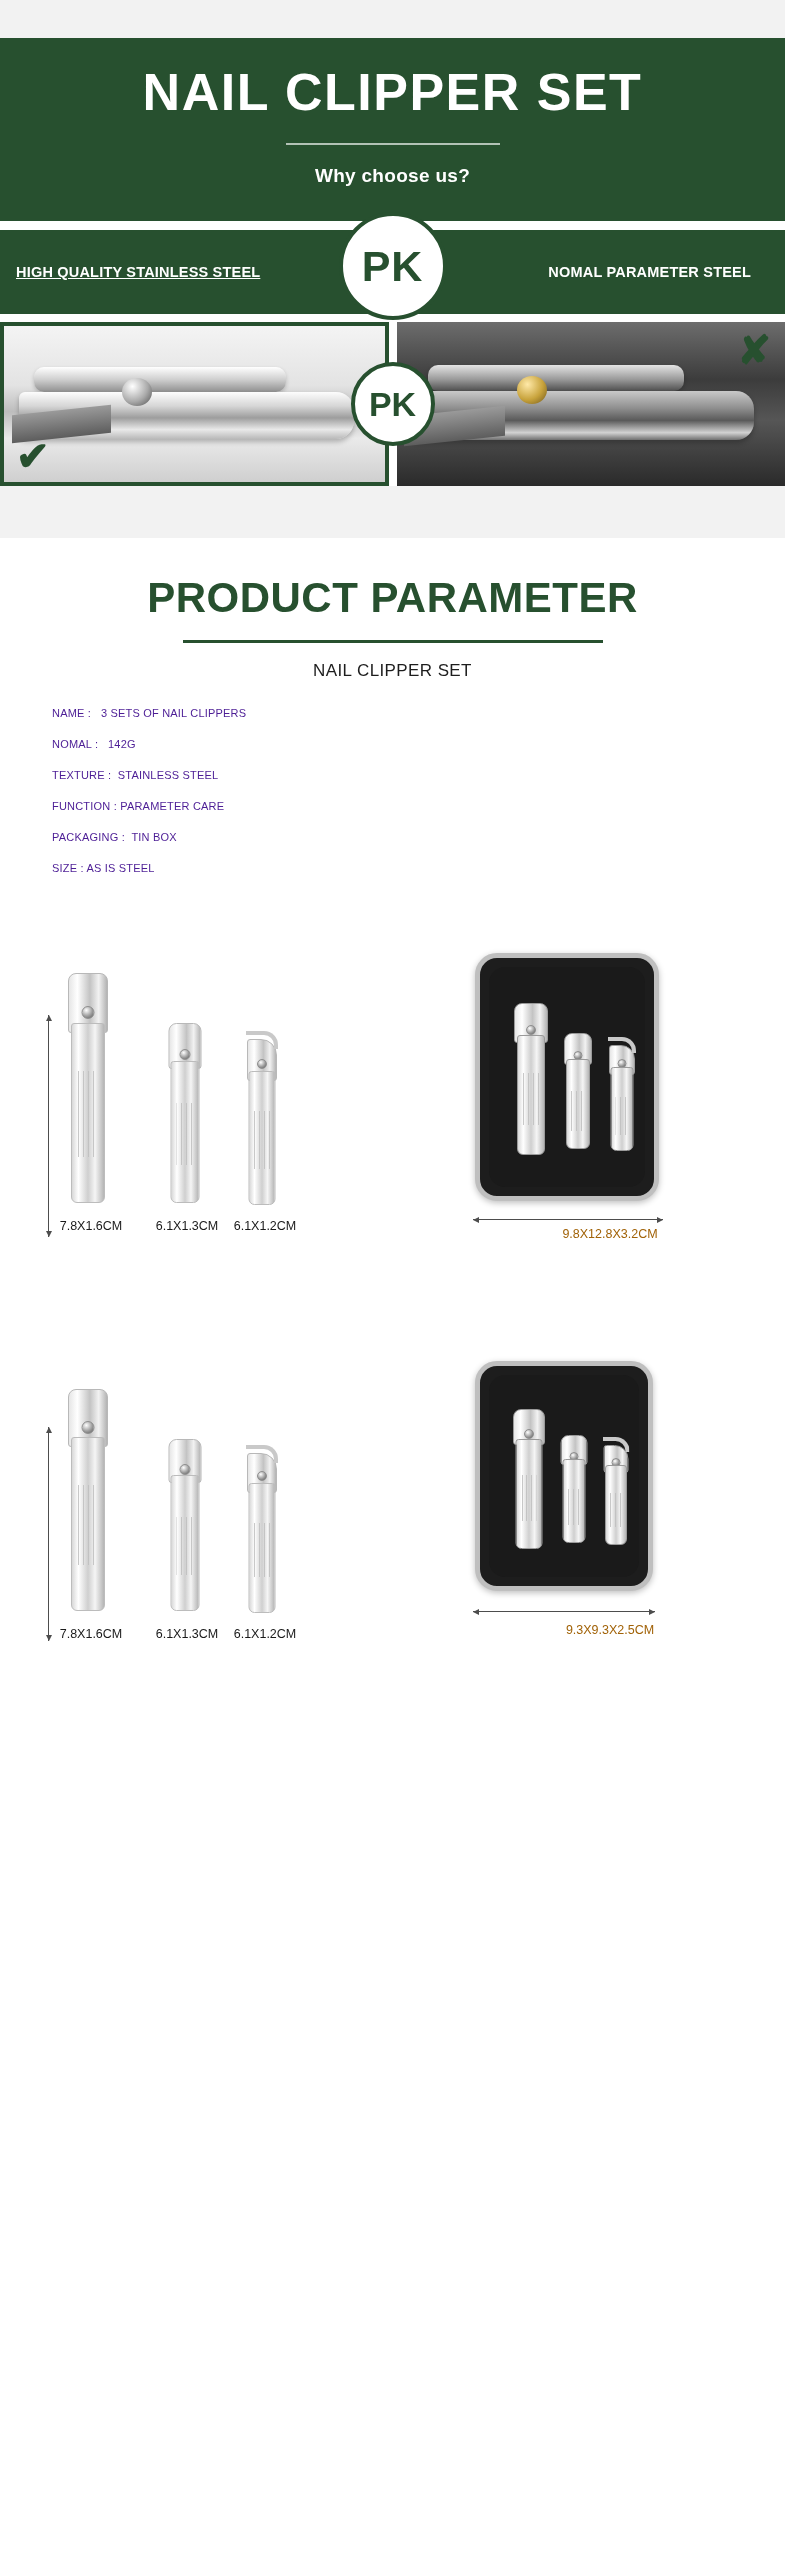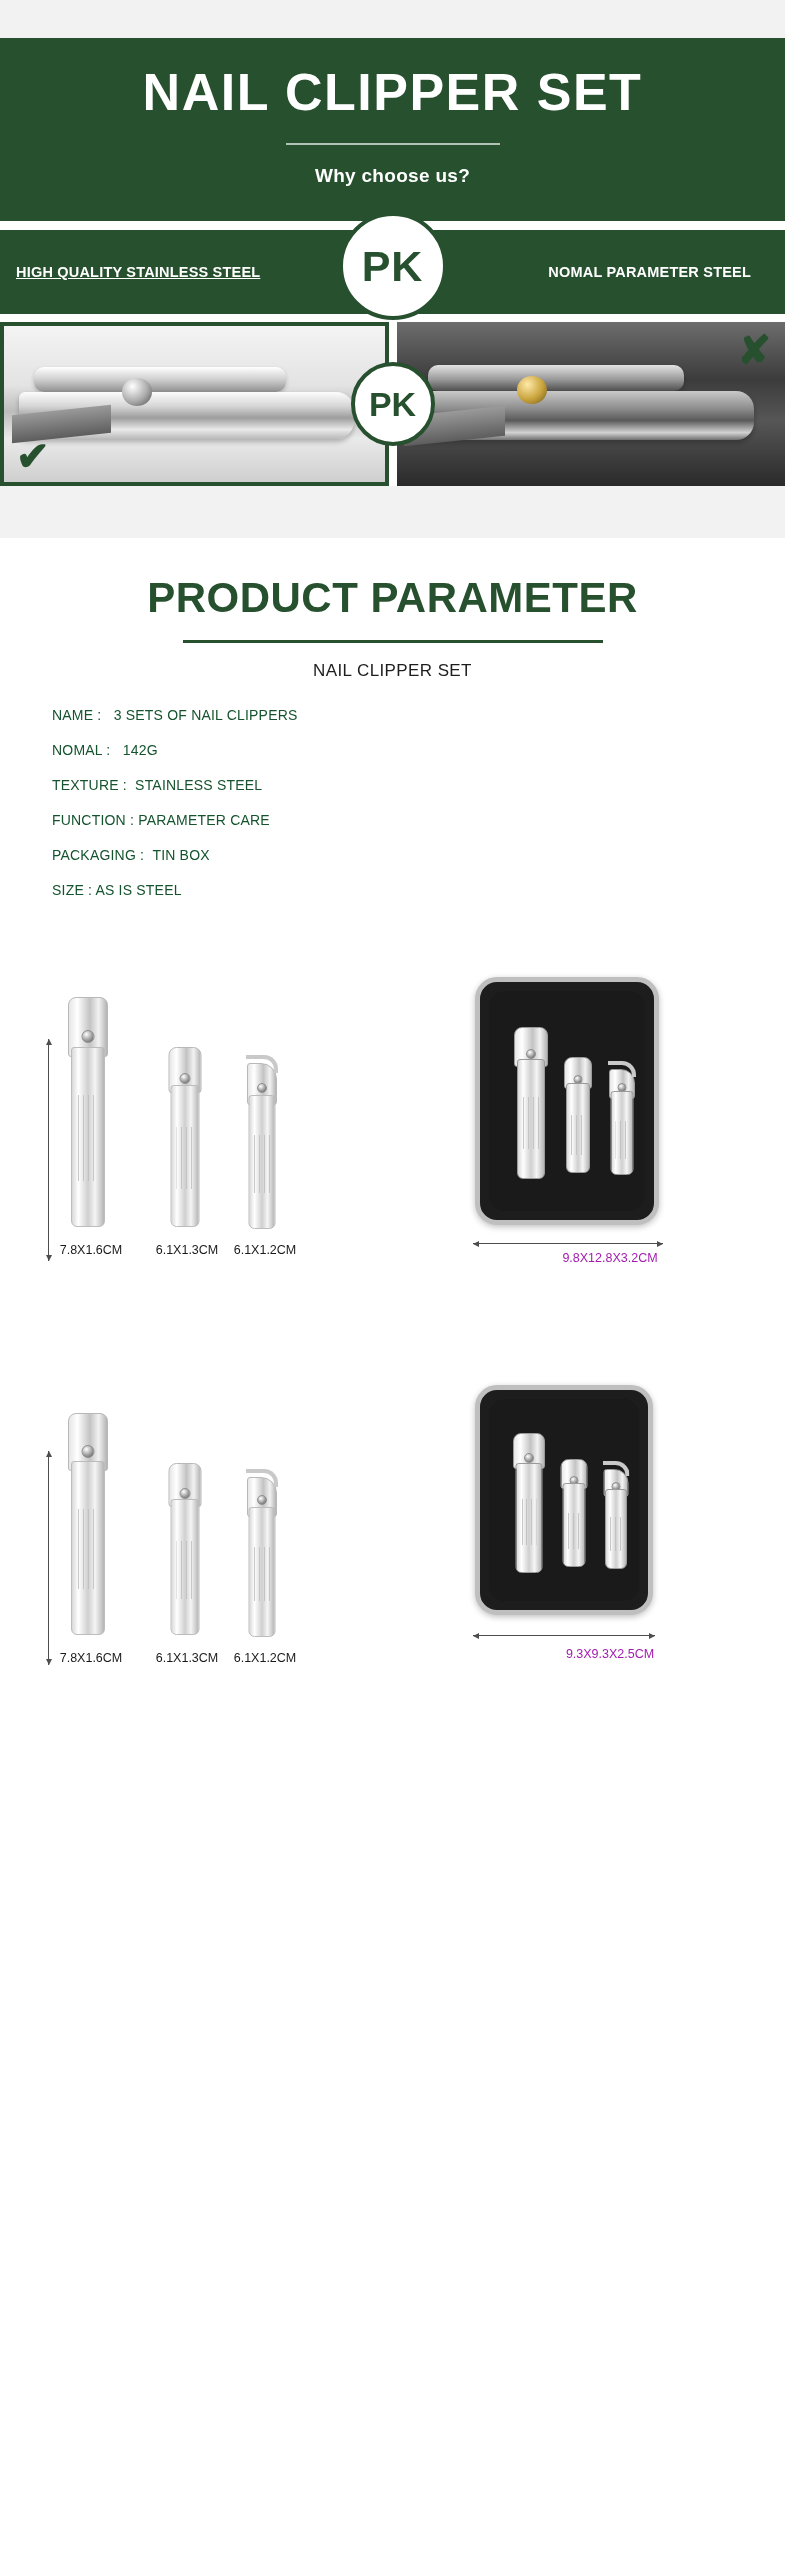--- a/index.html
+++ b/index.html
@@ -199,22 +199,22 @@
     font-size: 17px;
     color: #1d1d1d;
     letter-spacing: 0.4px;
   }
 
   .spec-list {
     margin: 26px 0 0 52px;
     text-align: left;
   }
   .spec-row {
-    font-size: 14px;
-    color: #14532d;
+    font-size: 11px;
+    color: #4c1d95;
     margin-bottom: 19px;
     letter-spacing: 0.2px;
   }
   .spec-row .k { }
   .spec-row .v { }
 
   
   .size-block {
     position: relative;
     height: 330px;
@@ -335,21 +335,21 @@
   }
   .tin .clipper .lever2,
   .tin .clipper .shaft { border-color: #9a9a9a; }
 
   .tin-label {
     position: absolute;
     left: 0; right: 0;
     bottom: 4px;
     text-align: center;
     font-size: 12.5px;
-    color: #a21caf;
+    color: #a16207;
   }
 </style>
 </head>
 <body>
 
 <div class="page">
 
   <div class="top-strip"></div>
 
   <div class="hero">

